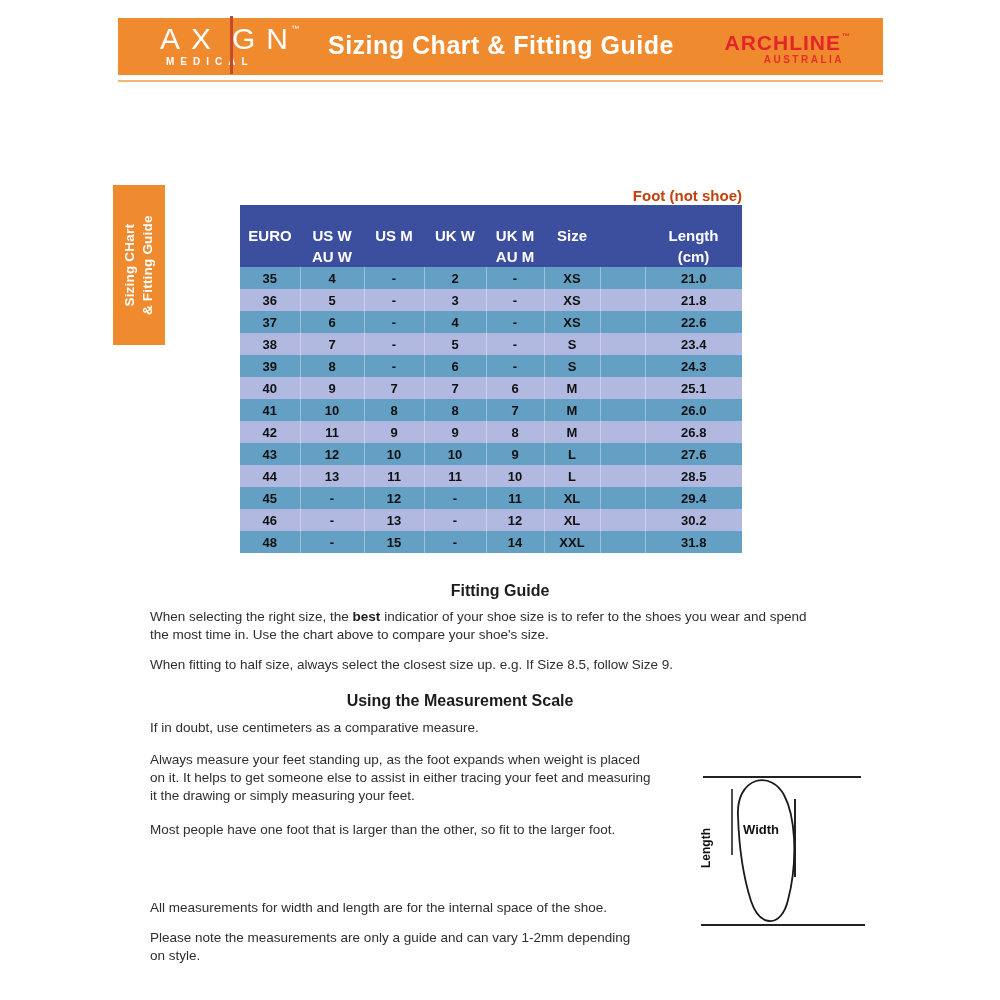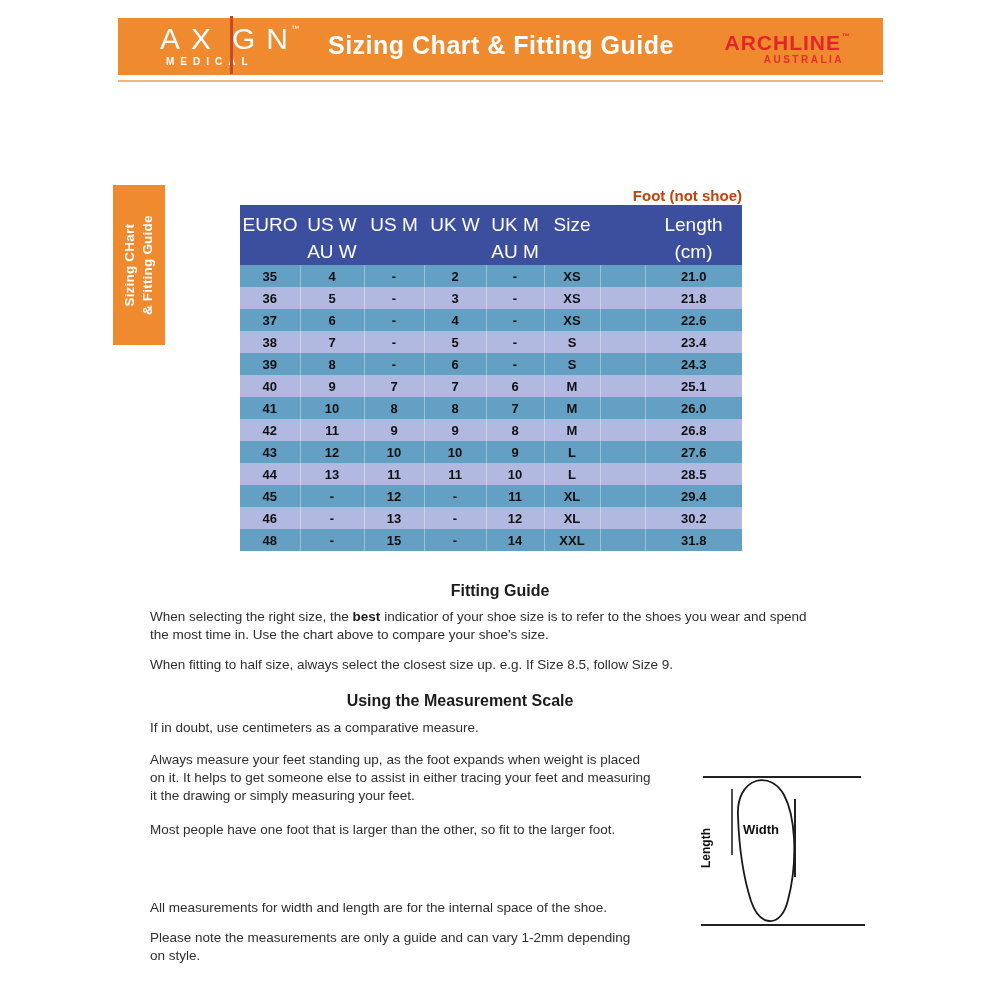--- a/index.html
+++ b/index.html
@@ -32,22 +32,22 @@
                    font-size:13.5px; font-weight:bold; line-height:1.35; letter-spacing:.2px; }
 
   
   .sc-title { position:absolute; left:240px; top:180px; width:530px; text-align:center;
               font-size:16px; font-weight:bold; color:#1c1c1c; }
   .foot-label { position:absolute; left:598px; top:187px; width:144px; text-align:right;
                 font-size:15px; font-weight:bold; color:#c2410c; }
 
   table.sizing-table { position:absolute; left:240px; top:205px; width:502px;
                        border-collapse:collapse; table-layout:fixed; }
-  .sizing-table th { background:#3C4E9E; color:#ffffff; font-size:19px; font-weight:normal;
-                     text-align:center; vertical-align:top; padding-top:7px; height:42px;
+  .sizing-table th { background:#3C4E9E; color:#ffffff; font-size:15px; font-weight:bold;
+                     text-align:center; vertical-align:top; padding-top:20px; height:42px;
                      line-height:1.4; white-space:pre-line; }
   .sizing-table td { height:22px; padding:0; text-align:center; font-size:13px; font-weight:bold;
                      color:#101010; }
   .sizing-table td:not(:last-child) { border-right:1px solid rgba(255,255,255,.35); }
   .sizing-table tbody tr:nth-child(odd)  td { background:#64A0C4; }
   .sizing-table tbody tr:nth-child(even) td { background:#B2B9E1; }
 
   
   .section-title { position:absolute; text-align:center; font-size:16px; font-weight:bold; color:#1c1c1c; }
   #fg-title { left:130px; top:582px; width:740px; }

